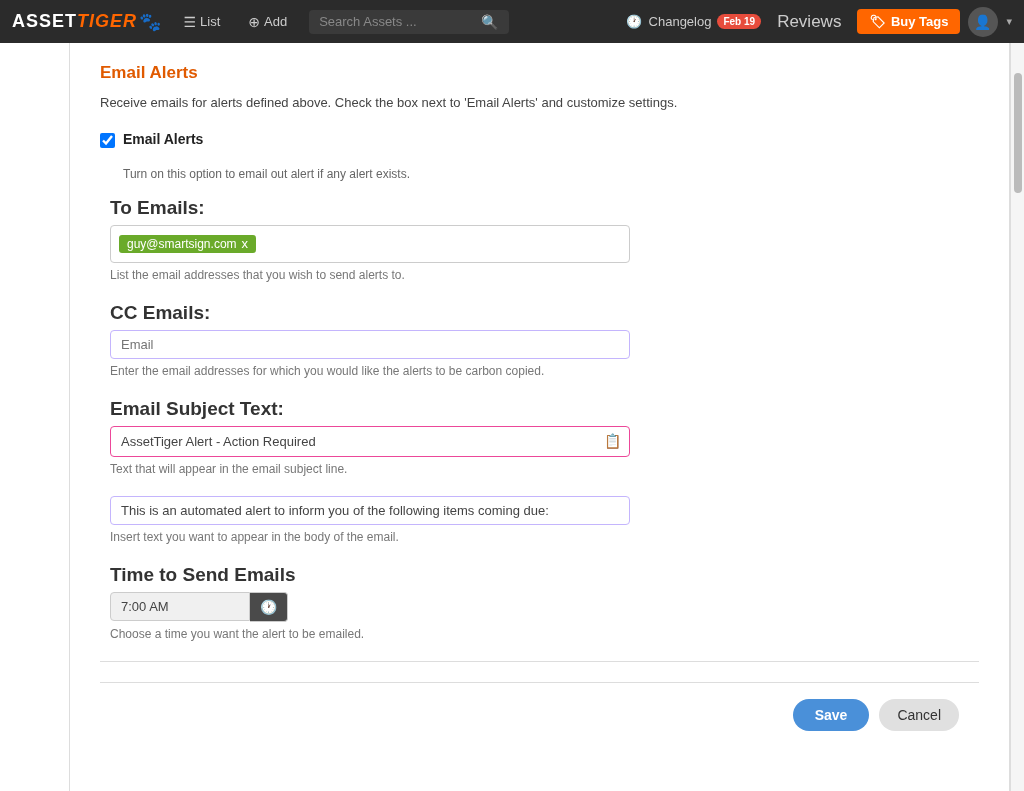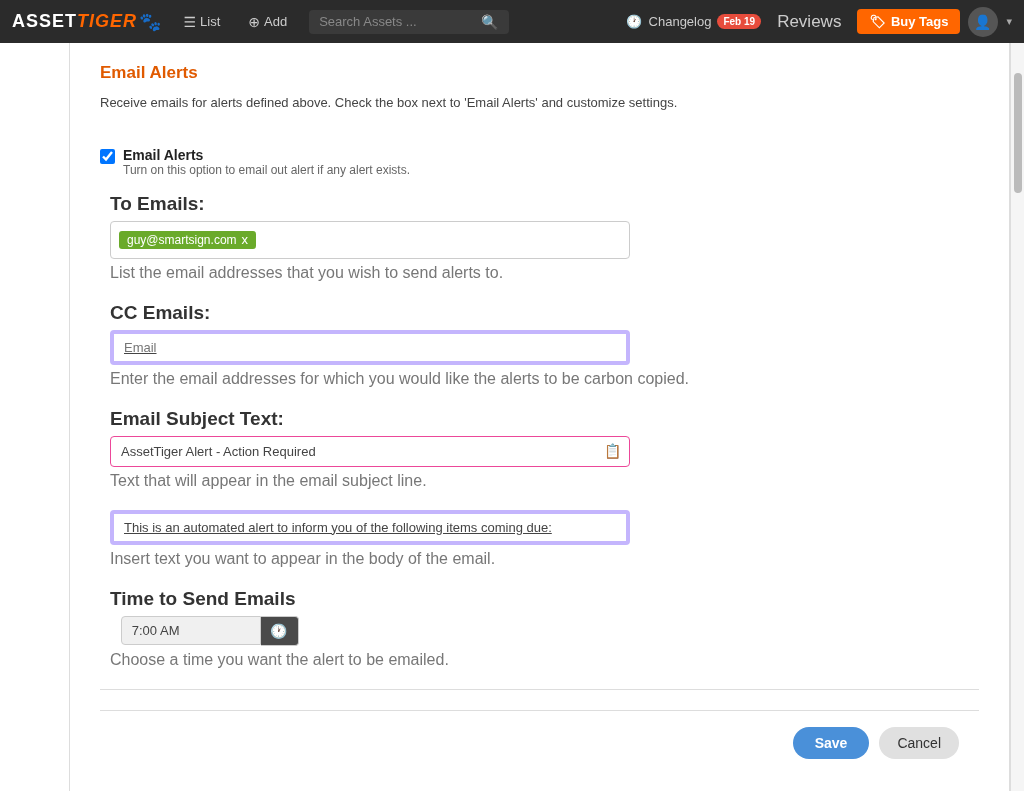--- a/index.html
+++ b/index.html
@@ -158,21 +158,21 @@
     
     .section-title {
       color: #e05a00;
       font-size: 17px;
       font-weight: bold;
       margin-bottom: 10px;
     }
     .section-desc {
       color: #444;
       font-size: 13px;
-      margin-bottom: 34px;
+      margin-bottom: 18px;
       line-height: 1.5;
     }
     .checkbox-row {
       display: flex;
       align-items: flex-start;
       gap: 8px;
       margin-bottom: 16px;
     }
     .checkbox-row input[type="checkbox"] {
       margin-top: 2px;
@@ -180,47 +180,46 @@
       height: 15px;
     }
     .checkbox-label {
       font-weight: bold;
       font-size: 14px;
       color: #222;
     }
     .checkbox-sublabel {
       color: #666;
       font-size: 12px;
-      margin-top: 0;
+      margin-top: 20px;
     }
     .field-group {
       margin-bottom: 20px;
       padding-left: 10px;
     }
     .field-label {
       font-weight: bold;
       font-size: 19px;
       color: #333;
       margin-bottom: 6px;
     }
     .field-hint {
       color: #777;
-      font-size: 16px;
+      font-size: 12px;
       margin-top: 5px;
     }
     .input-box {
       width: 520px;
-      border: 4px solid #c4b5fd;
+      border: 1px solid #c4b5fd;
       border-radius: 4px;
       padding: 6px 10px;
       font-size: 13px;
       background: #fff;
       color: #444;
       outline: none;
-      text-decoration: underline;
     }
 
     
     .tag-input-box {
       width: 520px;
       border: 1px solid #ccc;
       border-radius: 4px;
       padding: 5px 8px;
       min-height: 38px;
       display: flex;
@@ -267,21 +266,20 @@
       color: #888;
       font-size: 14px;
     }
 
     
     .time-input-row {
       display: flex;
       align-items: center;
       gap: 0;
       width: 200px;
-      justify-content: center;
     }
     .time-input {
       border: 1px solid #ccc;
       border-radius: 4px 0 0 4px;
       padding: 6px 10px;
       font-size: 13px;
       color: #444;
       background: #f0f0f0;
       outline: none;
       width: 140px;

